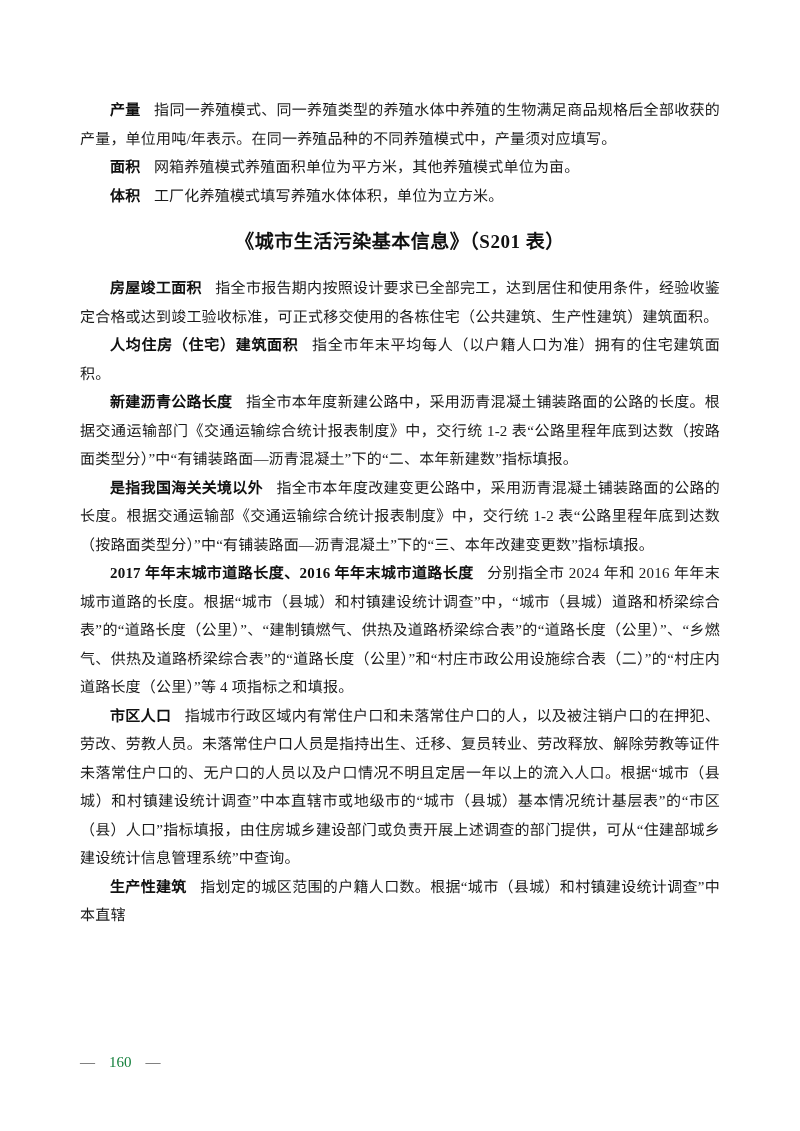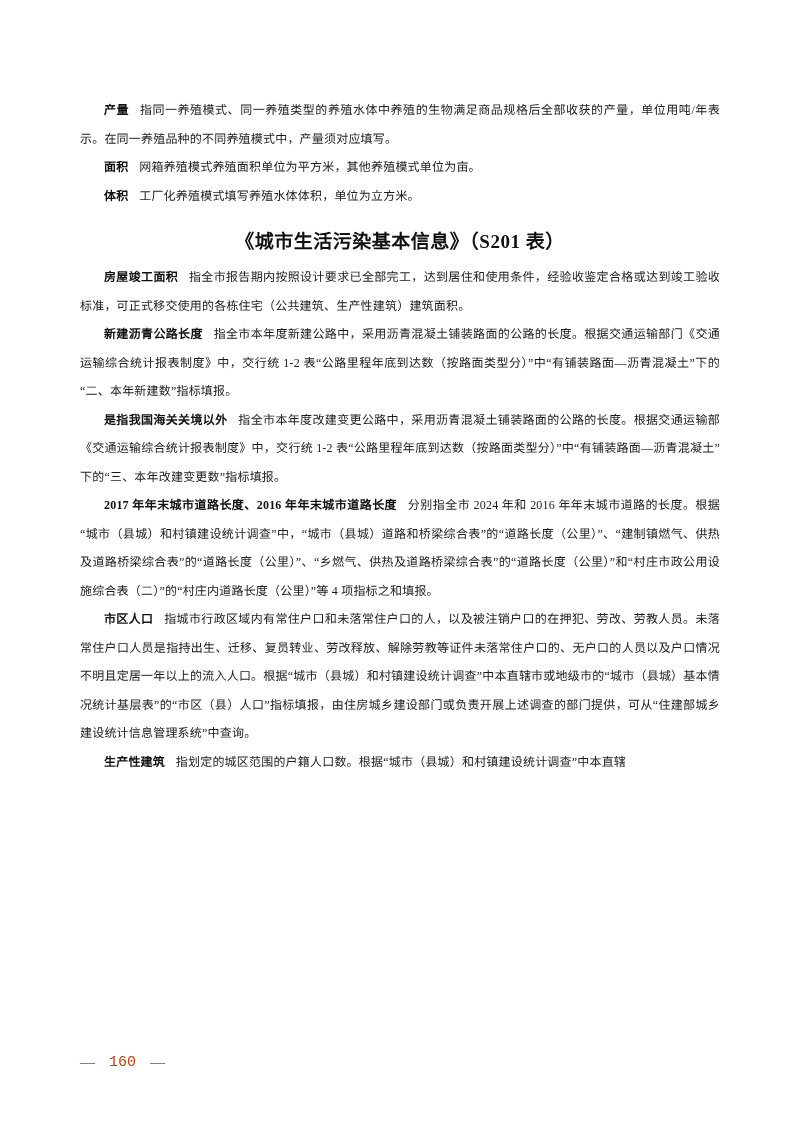--- a/index.html
+++ b/index.html
@@ -15,78 +15,79 @@
   .page {
     position: relative;
     width: 800px;
     height: 1131px;
     background: #ffffff;
   }
   .content {
     padding: 96px 80px 0 80px;
   }
   p.para {
-    font-size: 12px;
+    font-size: 15px;
     line-height: 28.5px;
     text-align: justify;
     text-justify: inter-ideograph;
     text-indent: 2em;
     letter-spacing: 0.2px;
   }
   .term {
     font-weight: 700;
     margin-right: 0.9em;
     color: #111111;
   }
   h1.section-heading {
     font-size: 19px;
     font-weight: 700;
     text-align: center;
     color: #111111;
     margin-top: 17px;
-    margin-bottom: 6px;
+    margin-bottom: 17px;
     line-height: 30px;
     letter-spacing: 0.5px;
   }
   .footer {
     position: absolute;
     left: 80px;
     bottom: 60px;
     font-size: 15px;
     color: #222222;
     display: flex;
     align-items: center;
     gap: 14px;
   }
   .footer .dash {
     color: #555555;
     letter-spacing: 0;
     font-weight: 400;
   }
   .footer .page-number {
-    color: #c2410c;
-    font-family: Liberation Mono, monospace;
+    color: #15803d;
+    font-family: Liberation Serif, serif;
   }
 </style>
 </head>
 <body>
 
 <div class="page">
   <div class="content">
 
     <section>
       <p class="para"><span class="term">产量</span><span>指同一养殖模式、同一养殖类型的养殖水体中养殖的生物满足商品规格后全部收获的产量，单位用吨/年表示。在同一养殖品种的不同养殖模式中，产量须对应填写。</span></p>
       <p class="para"><span class="term">面积</span><span>网箱养殖模式养殖面积单位为平方米，其他养殖模式单位为亩。</span></p>
       <p class="para"><span class="term">体积</span><span>工厂化养殖模式填写养殖水体体积，单位为立方米。</span></p>
     </section>
 
     <section>
       <h1 class="section-heading">《城市生活污染基本信息》（S201 表）</h1>
 
       <p class="para"><span class="term">房屋竣工面积</span><span>指全市报告期内按照设计要求已全部完工，达到居住和使用条件，经验收鉴定合格或达到竣工验收标准，可正式移交使用的各栋住宅（公共建筑、生产性建筑）建筑面积。</span></p>
+      <p class="para"><span class="term">人均住房（住宅）建筑面积</span><span>指全市年末平均每人（以户籍人口为准）拥有的住宅建筑面积。</span></p>
       <p class="para"><span class="term">新建沥青公路长度</span><span>指全市本年度新建公路中，采用沥青混凝土铺装路面的公路的长度。根据交通运输部门《交通运输综合统计报表制度》中，交行统 1-2 表“公路里程年底到达数（按路面类型分）”中“有铺装路面—沥青混凝土”下的“二、本年新建数”指标填报。</span></p>
       <p class="para"><span class="term">是指我国海关关境以外</span><span>指全市本年度改建变更公路中，采用沥青混凝土铺装路面的公路的长度。根据交通运输部《交通运输综合统计报表制度》中，交行统 1-2 表“公路里程年底到达数（按路面类型分）”中“有铺装路面—沥青混凝土”下的“三、本年改建变更数”指标填报。</span></p>
       <p class="para"><span class="term">2017 年年末城市道路长度、2016 年年末城市道路长度</span><span>分别指全市 2024 年和 2016 年年末城市道路的长度。根据“城市（县城）和村镇建设统计调查”中，“城市（县城）道路和桥梁综合表”的“道路长度（公里）”、“建制镇燃气、供热及道路桥梁综合表”的“道路长度（公里）”、“乡燃气、供热及道路桥梁综合表”的“道路长度（公里）”和“村庄市政公用设施综合表（二）”的“村庄内道路长度（公里）”等 4 项指标之和填报。</span></p>
       <p class="para"><span class="term">市区人口</span><span>指城市行政区域内有常住户口和未落常住户口的人，以及被注销户口的在押犯、劳改、劳教人员。未落常住户口人员是指持出生、迁移、复员转业、劳改释放、解除劳教等证件未落常住户口的、无户口的人员以及户口情况不明且定居一年以上的流入人口。根据“城市（县城）和村镇建设统计调查”中本直辖市或地级市的“城市（县城）基本情况统计基层表”的“市区（县）人口”指标填报，由住房城乡建设部门或负责开展上述调查的部门提供，可从“住建部城乡建设统计信息管理系统”中查询。</span></p>
       <p class="para"><span class="term">生产性建筑</span><span>指划定的城区范围的户籍人口数。根据“城市（县城）和村镇建设统计调查”中本直辖</span></p>
     </section>
 
   </div>
 
   <div class="footer">

